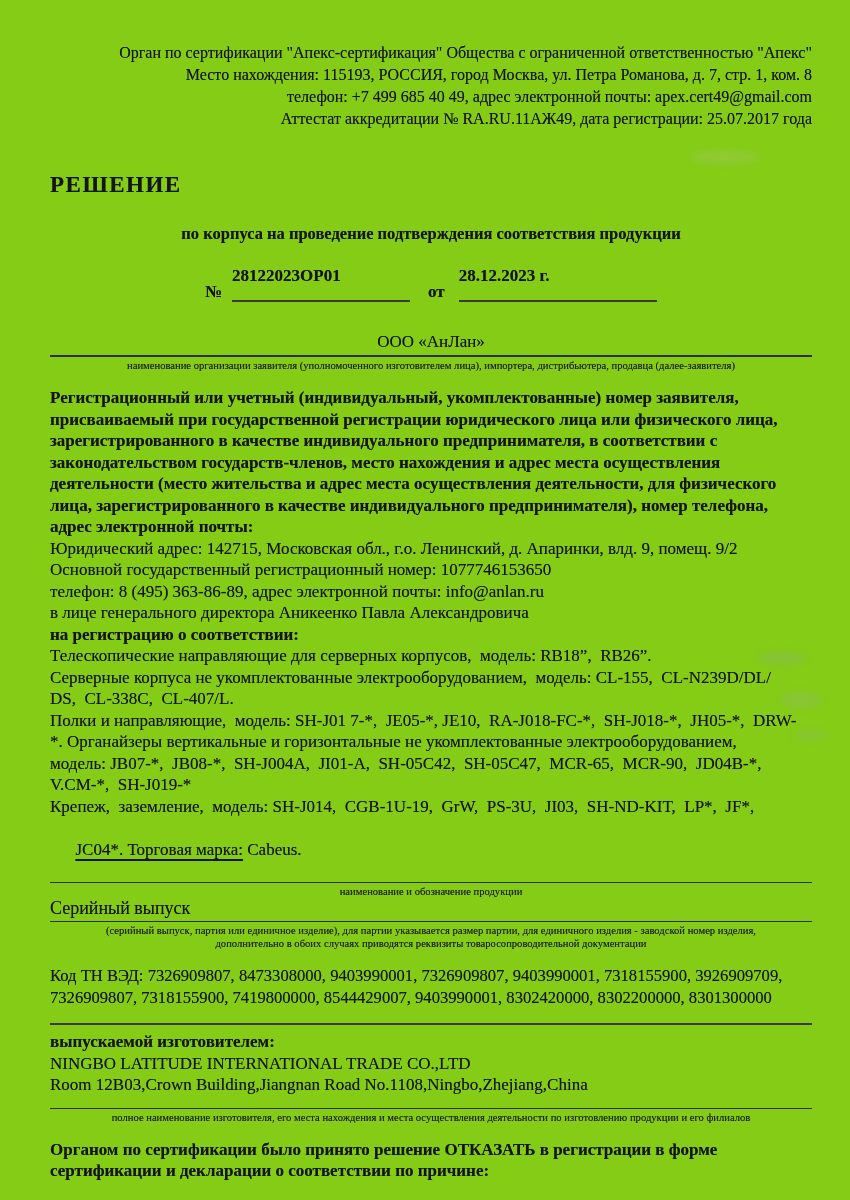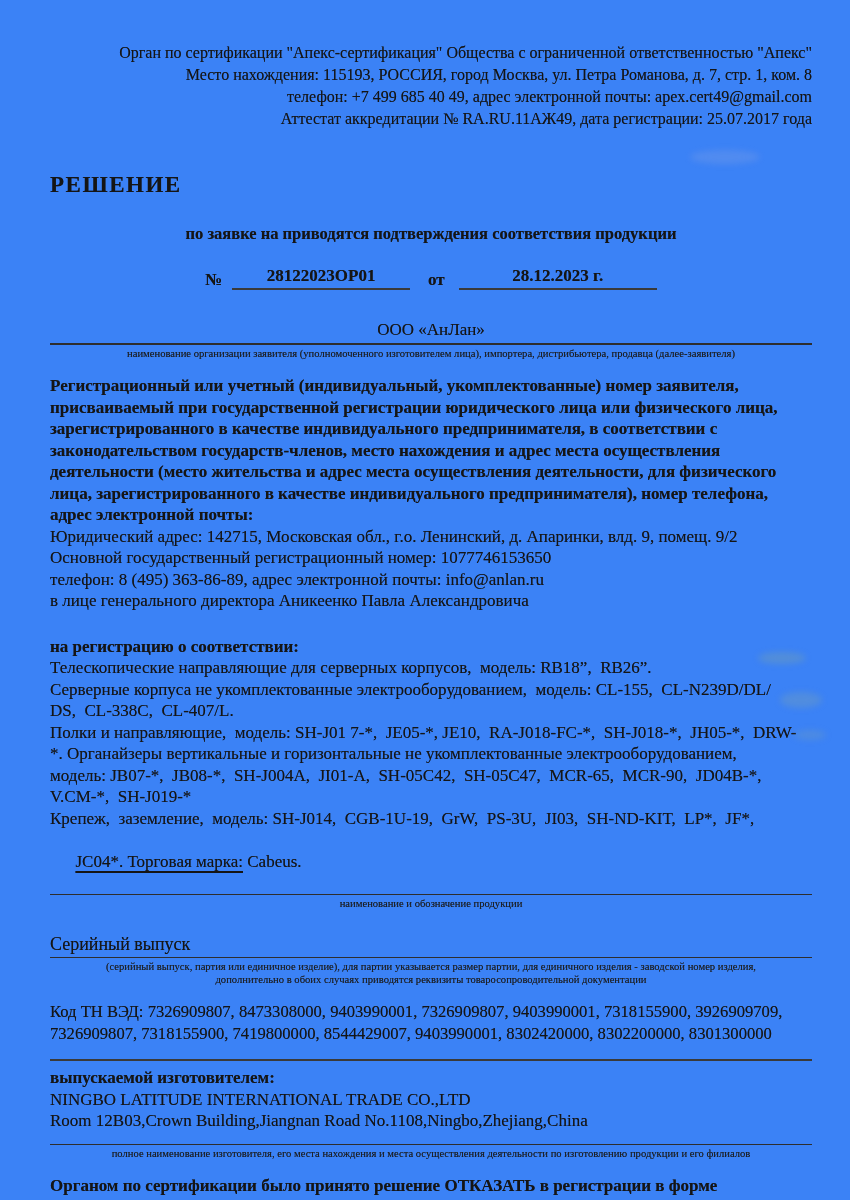--- a/index.html
+++ b/index.html
@@ -1,46 +1,46 @@
 <!DOCTYPE html>
 <html><head>
 <meta charset="utf-8">
 <style>
   html,body { margin:0; padding:0; background:#e9e9e9; }
   .page {
     position:relative;
     width:850px; height:1200px;
     margin:0 auto;
-    background:#3b82f6;
+    background:#84cc16;
     color:#151515;
     font-family:"Liberation Serif","DejaVu Serif",serif;
     box-sizing:border-box;
     padding:42px 38px 0 50px;
     overflow:hidden;
     text-shadow:0 0 0.4px rgba(20,20,20,.55);
   }
   .line { white-space:pre; }
   .header { text-align:right; font-size:16px; line-height:22px; }
   .doc-title { font-weight:bold; font-size:23px; letter-spacing:1.5px; margin-top:42px; }
   .doc-subtitle { text-align:center; font-weight:bold; font-size:16.5px; margin-top:26px; }
   .number-row { display:flex; align-items:flex-end; margin-top:22px; margin-left:155px; font-size:17px; font-weight:bold; }
   .no-sym { margin-right:10px; }
-  .blank { border-bottom:2px solid #3a3a3a; text-align:center; padding-bottom:2px; }
+  .blank { border-bottom:2px solid #3a3a3a; padding-bottom:14px; }
   .num-blank { width:178px; }
   .of-label { margin:0 14px 0 18px; }
   .date-blank { width:198px; font-weight:bold; }
   .applicant-name { text-align:center; font-size:17px; margin-top:30px; }
   .rule { border-top:2px solid #2e2e2e; margin-top:3px; }
   .rule-thin { border-top:1.6px solid #2e2e2e; margin-top:2px; }
   .caption { font-size:10.6px; line-height:13px; color:#1d1d1d; text-align:center; margin-top:2px; }
   .caption .line { display:block; }
   .body-block { font-size:17px; line-height:21.5px; }
   .bold { font-weight:bold; }
   .mt16 { margin-top:15px; }
-  .mt22 { margin-top:24px; }
+  .mt22 { }
   .product-last { border-bottom:1.8px solid #2e2e2e; }
   .u-part { text-decoration:underline; text-underline-offset:4px; text-decoration-thickness:1.6px; }
   .tnved-l2 { border-bottom:2.2px solid #3a3a3a; padding-bottom:15px; }
   .smudge { position:absolute; border-radius:50%; filter:blur(3px); pointer-events:none; }
   .s1 { left:758px; top:652px; width:48px; height:12px; background:rgba(145,172,145,.28); }
   .s2 { left:780px; top:692px; width:42px; height:16px; background:rgba(150,176,150,.24); }
   .s3 { left:794px; top:730px; width:32px; height:10px; background:rgba(150,176,150,.20); }
   .s4 { left:690px; top:150px; width:70px; height:14px; background:rgba(205,195,205,.15); }
 </style>
 </head>
@@ -49,21 +49,21 @@
 <div class="page">
 
   <div class="header">
     <div class="line">Орган по сертификации "Апекс-сертификация" Общества с ограниченной ответственностью "Апекс"</div>
     <div class="line">Место нахождения: 115193, РОССИЯ, город Москва, ул. Петра Романова, д. 7, стр. 1, ком. 8</div>
     <div class="line">телефон: +7 499 685 40 49, адрес электронной почты: apex.cert49@gmail.com</div>
     <div class="line">Аттестат аккредитации № RA.RU.11АЖ49, дата регистрации: 25.07.2017 года</div>
   </div>
 
   <div class="doc-title">РЕШЕНИЕ</div>
-  <div class="doc-subtitle">по заявке на приводятся подтверждения соответствия продукции</div>
+  <div class="doc-subtitle">по корпуса на проведение подтверждения соответствия продукции</div>
 
   <div class="number-row">
     <span class="no-sym">№</span>
     <span class="blank num-blank">28122023ОР01</span>
     <span class="of-label">от</span>
     <span class="blank date-blank">28.12.2023 г.</span>
   </div>
 
   <div class="applicant-name">ООО «АнЛан»</div>
   <div class="rule"></div>

